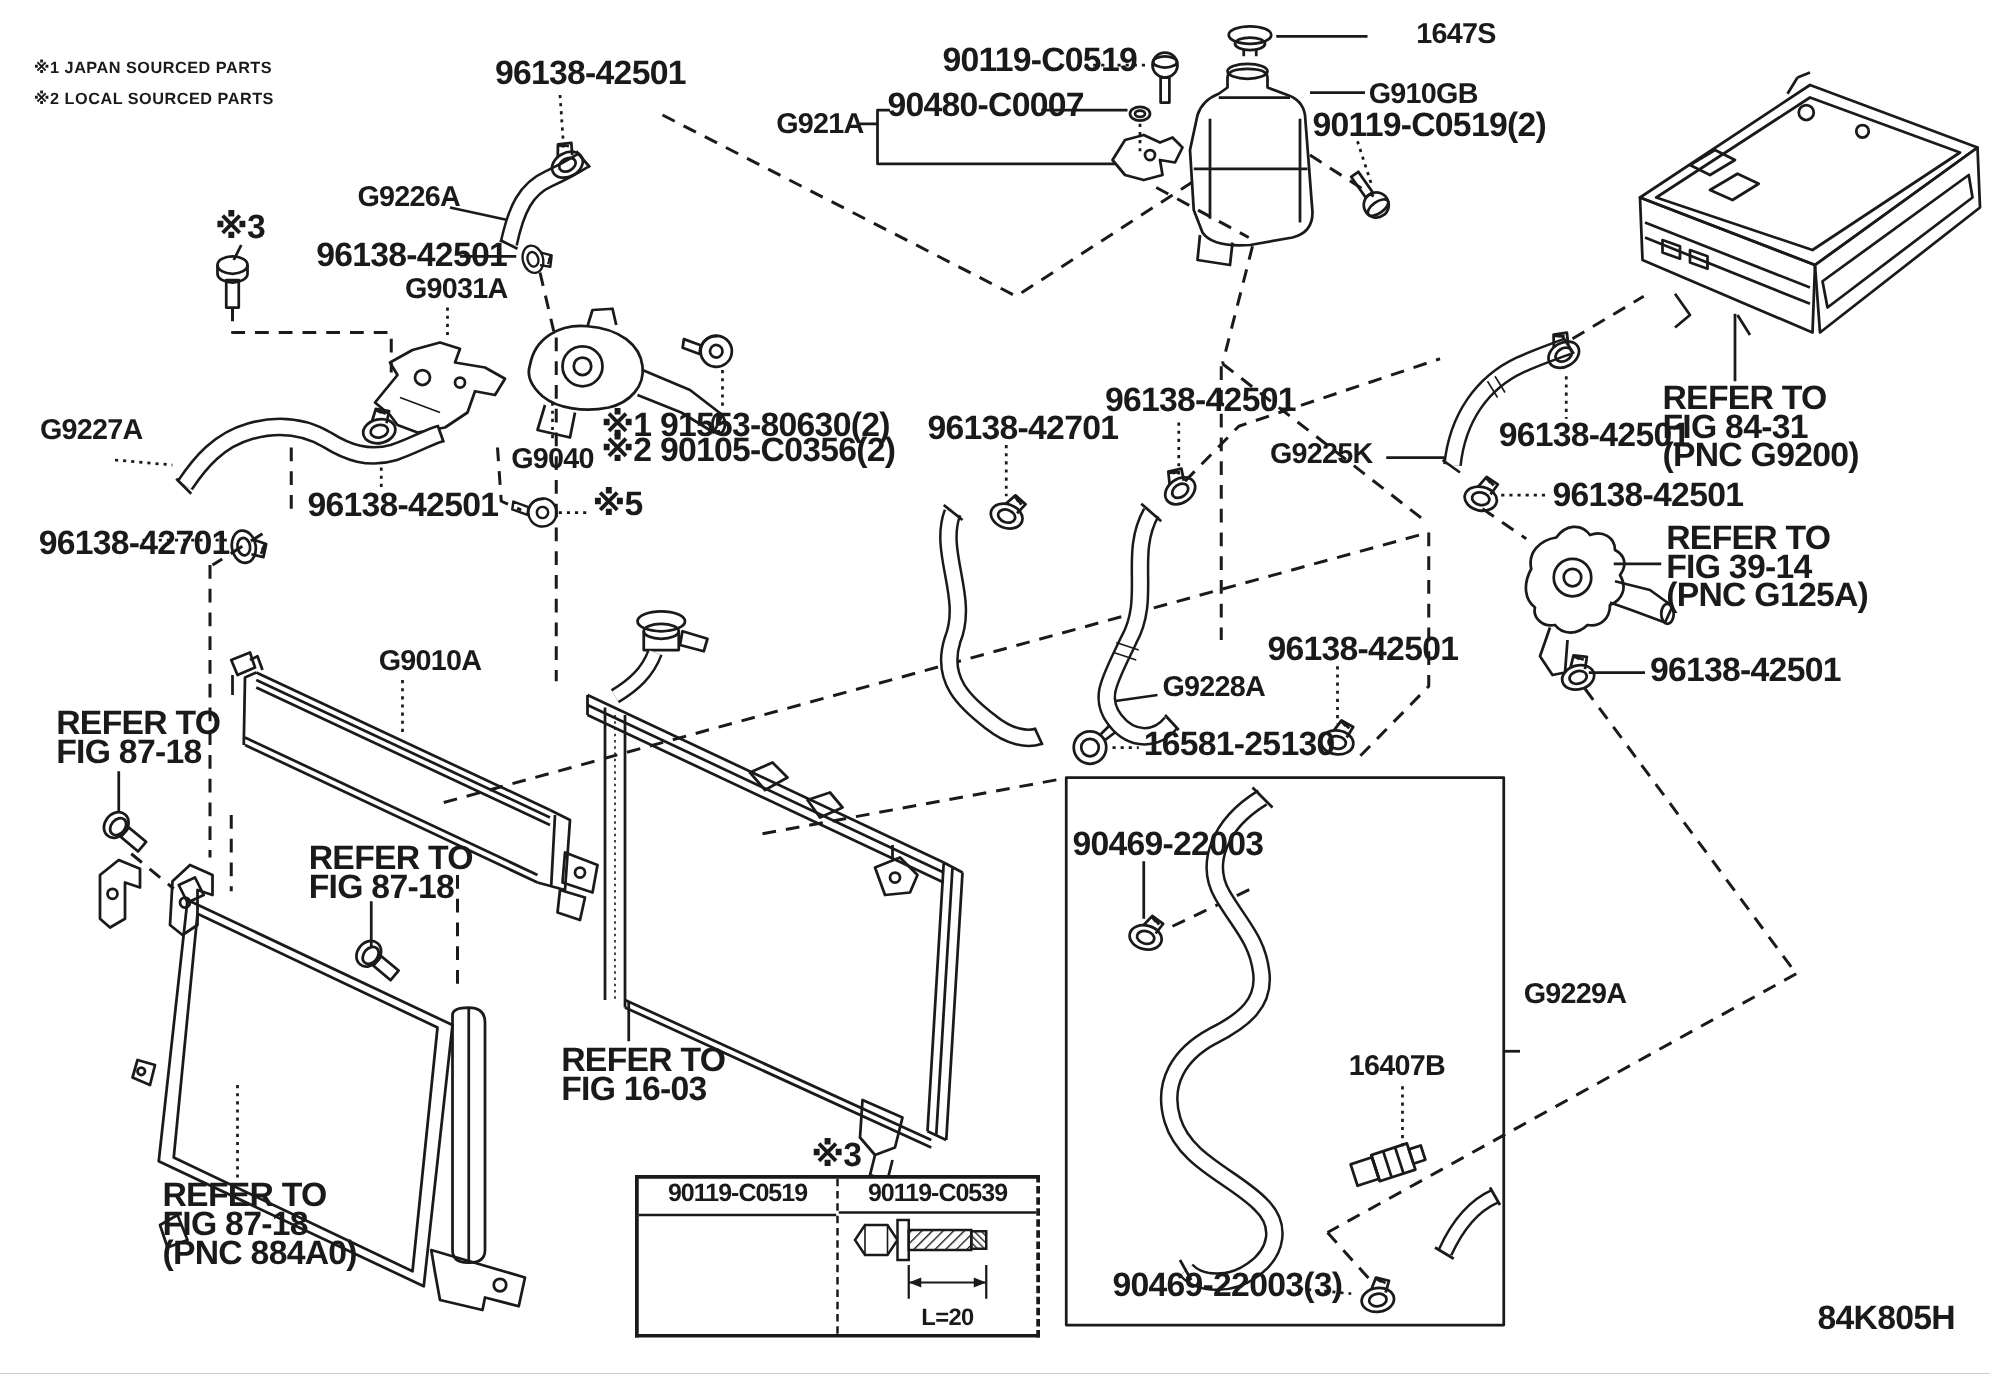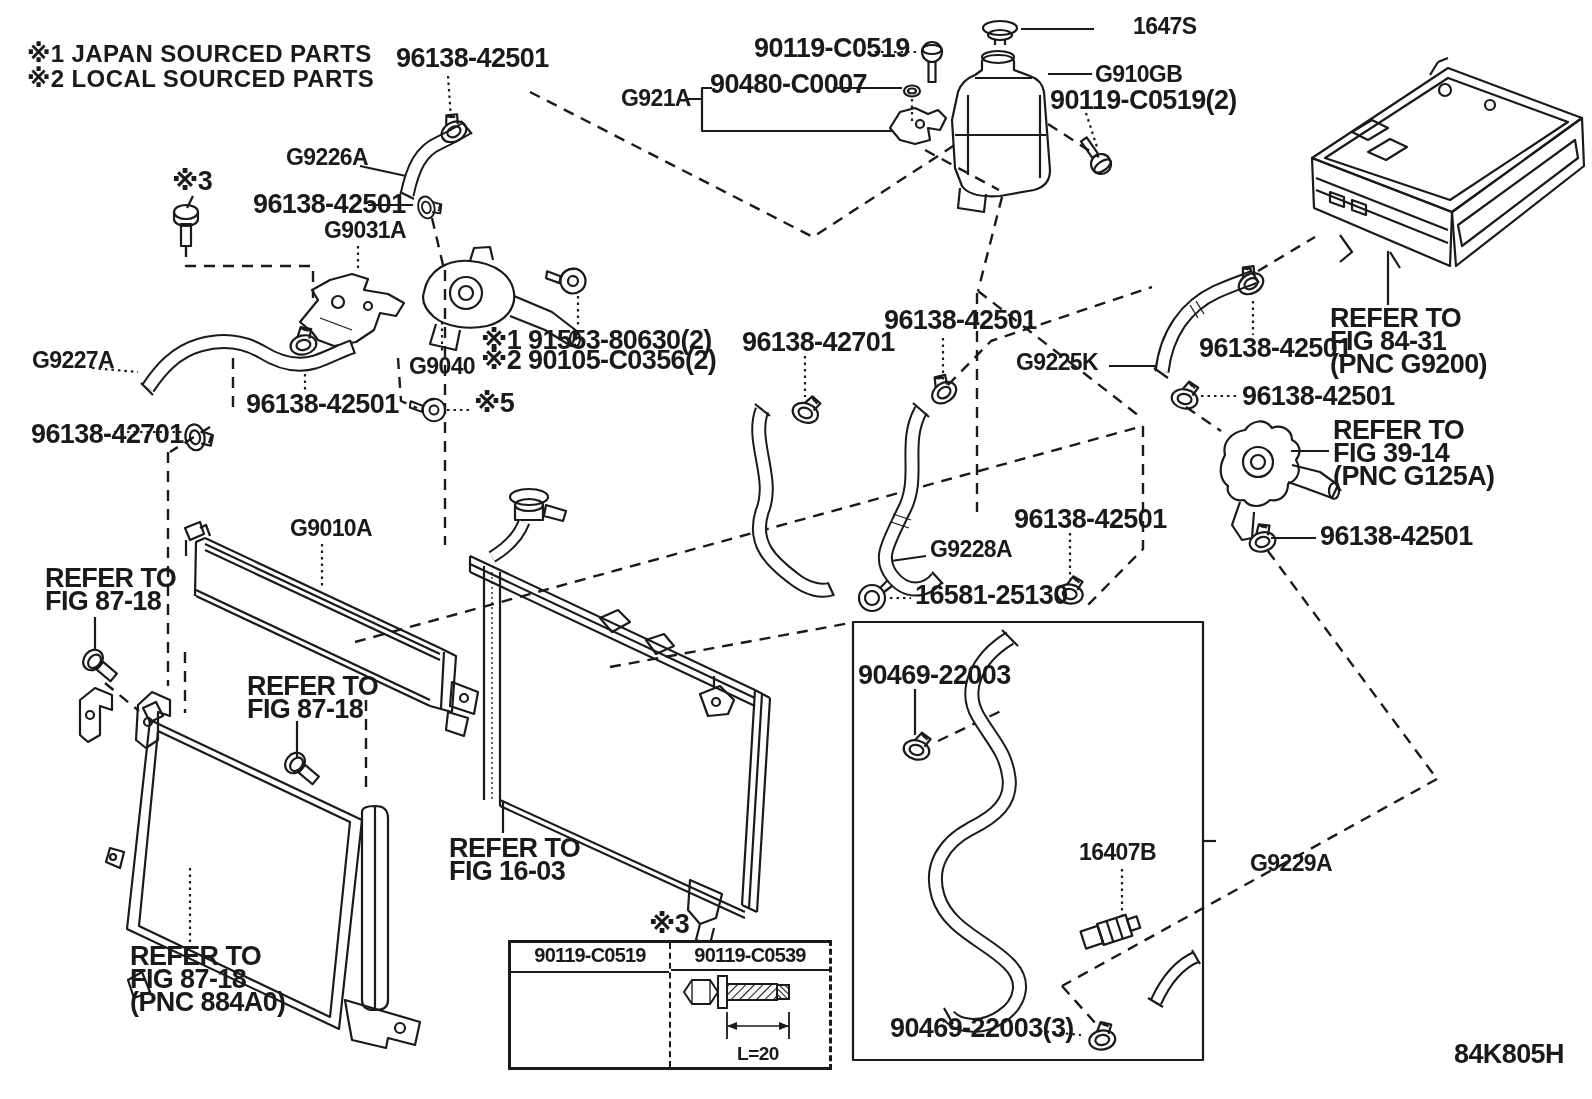--- a/index.html
+++ b/index.html
@@ -16,21 +16,21 @@
   #art .ho{stroke-width:15;}
   #art .hi{stroke:#fff;stroke-width:11;}
   #art .ho2{stroke-width:13;}
   #art .hi2{stroke:#fff;stroke-width:9;}
   #art .fine{stroke-width:1.3;}
   #art .fdot{stroke-width:1.3;stroke-dasharray:2 3;}
   #labels{position:absolute;left:0;top:0;width:100%;height:100%;}
   .lbl{position:absolute;font-weight:700;font-size:27px;line-height:23px;letter-spacing:-0.6px;
        color:var(--line);white-space:pre-line;}
   .lbl.g{font-size:23px;}
-  .lbl.note{font-size:24px;letter-spacing:0.4px;}
+  .lbl.note{font-size:13px;letter-spacing:0.4px;}
   
   #spec-table{position:absolute;left:508px;top:940px;width:324px;height:130px;
       border:3px solid var(--line);border-right-style:dashed;display:flex;box-sizing:border-box;background:#fff;}
   #spec-table .col{flex:1;display:flex;flex-direction:column;min-width:0;}
   #spec-table .col.c2{border-left:2.5px dashed var(--line);justify-content:space-between;}
   #spec-table .th{height:27px;border-bottom:2.5px solid var(--line);
       font-weight:700;font-size:20px;letter-spacing:-0.8px;text-align:center;padding-top:1px;color:var(--line);}
   #spec-table .td{flex:1;display:flex;align-items:center;justify-content:center;}
   .dimt{font:700 19px "Liberation Sans","DejaVu Sans",sans-serif;fill:var(--line);letter-spacing:-0.5px;}
 </style>
@@ -340,51 +340,51 @@
       <div class="lbl" style="left: 754px; top: 37px;">90119-C0519</div>
       <div class="lbl" style="left: 710px; top: 73px;">90480-C0007</div>
       <div class="lbl g" style="left: 621px; top: 87px;">G921A</div>
       <div class="lbl g" style="left: 1097px; top: 15px; margin-left: 36px;">1647S</div>
       <div class="lbl g" style="left: 1095px; top: 63px;">G910GB</div>
       <div class="lbl" style="left: 1050px; top: 89px;">90119-C0519(2)</div>
       <div class="lbl" style="left: 481px; top: 329px;">※1 91553-80630(2)</div>
       <div class="lbl" style="left: 481px; top: 349px;">※2 90105-C0356(2)</div>
       <div class="lbl g" style="left: 409px; top: 355px;">G9040</div>
       <div class="lbl" style="left: 474px; top: 392px;">※5</div>
-      <div class="lbl g" style="left: 32px; top: 349px;">G9227A</div>
+      <div class="lbl g" style="left: 32px; top: 332px;">G9227A</div>
       <div class="lbl" style="left: 246px; top: 393px;">96138-42501</div>
       <div class="lbl" style="left: 31px; top: 423px;">96138-42701</div>
       <div class="lbl" style="left: 742px; top: 331px;">96138-42701</div>
       <div class="lbl" style="left: 884px; top: 309px;">96138-42501</div>
       <div class="lbl g" style="left: 1016px; top: 351px;">G9225K</div>
       <div class="lbl" style="left: 1014px; top: 508px;">96138-42501</div>
       <div class="lbl g" style="left: 930px; top: 538px;">G9228A</div>
       <div class="lbl" style="left: 915px; top: 584px;">16581-25130</div>
       <div class="lbl" style="left: 1199px; top: 337px;">96138-42501</div>
       <div class="lbl" style="left: 1330px; top: 307px;">REFER TO
 FIG 84-31
 (PNC G9200)</div>
       <div class="lbl" style="left: 1242px; top: 385px;">96138-42501</div>
       <div class="lbl" style="left: 1333px; top: 419px;">REFER TO
 FIG 39-14
 (PNC G125A)</div>
       <div class="lbl" style="left: 1320px; top: 525px;">96138-42501</div>
-      <div class="lbl g" style="left: 290px; top: 517px;">G9010A</div>
+      <div class="lbl g" style="left: 303px; top: 517px;">G9010A</div>
       <div class="lbl" style="left: 45px; top: 567px;">REFER TO
 FIG 87-18</div>
       <div class="lbl" style="left: 247px; top: 675px;">REFER TO
 FIG 87-18</div>
       <div class="lbl" style="left: 449px; top: 837px;">REFER TO
 FIG 16-03</div>
       <div class="lbl" style="left: 130px; top: 945px;">REFER TO
 FIG 87-18
 (PNC 884A0)</div>
       <div class="lbl" style="left: 858px; top: 664px;">90469-22003</div>
       <div class="lbl g" style="left: 1079px; top: 841px;">16407B</div>
-      <div class="lbl g" style="left: 1219px; top: 852px; margin-left: 31px;">G9229A</div>
+      <div class="lbl g" style="left: 1219px; top: 783px;">G9229A</div>
       <div class="lbl" style="left: 890px; top: 1017px;">90469-22003(3)</div>
       <div class="lbl" style="left: 649px; top: 913px;">※3</div>
       <div class="lbl" style="left: 1454px; top: 1043px;">84K805H</div>
     </div>
 
 <div id="spec-table">
   <div class="col">
     <div class="th">90119-C0519</div>
   </div>
   <div class="col c2">

